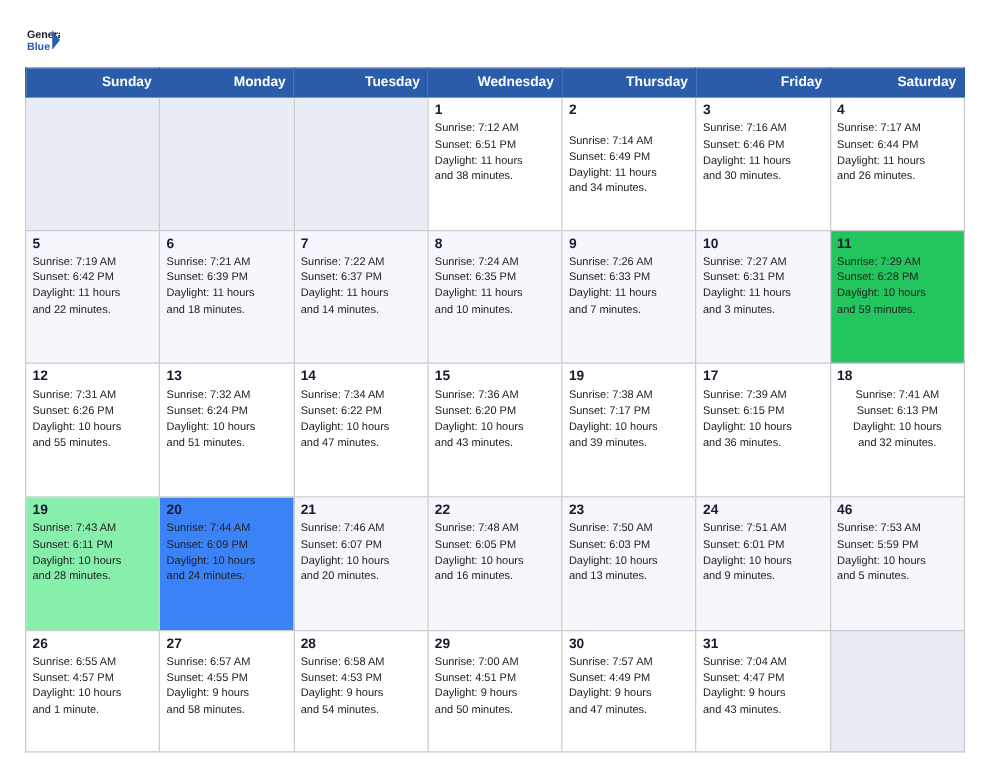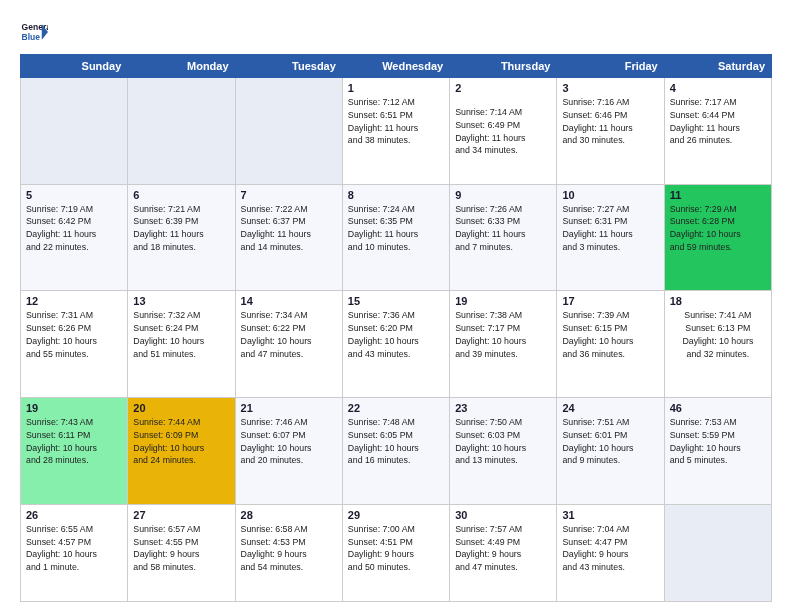--- a/index.html
+++ b/index.html
@@ -257,21 +257,21 @@
           </td>
         </tr>
         <tr>
           <td style="background: #86efac;">
             <div class="day-number">19</div>
             <div class="day-info" style="white-space: pre-line;">Sunrise: 7:43 AM
 Sunset: 6:11 PM
 Daylight: 10 hours
 and 28 minutes.</div>
           </td>
-          <td style="background: #eab308;">
+          <td style="background: #3b82f6;">
             <div class="day-number">20</div>
             <div class="day-info" style="white-space: pre-line;">Sunrise: 7:44 AM
 Sunset: 6:09 PM
 Daylight: 10 hours
 and 24 minutes.</div>
           </td>
           <td style="background: rgb(245, 247, 252);">
             <div class="day-number">21</div>
             <div class="day-info" style="white-space: pre-line;">Sunrise: 7:46 AM
 Sunset: 6:07 PM

